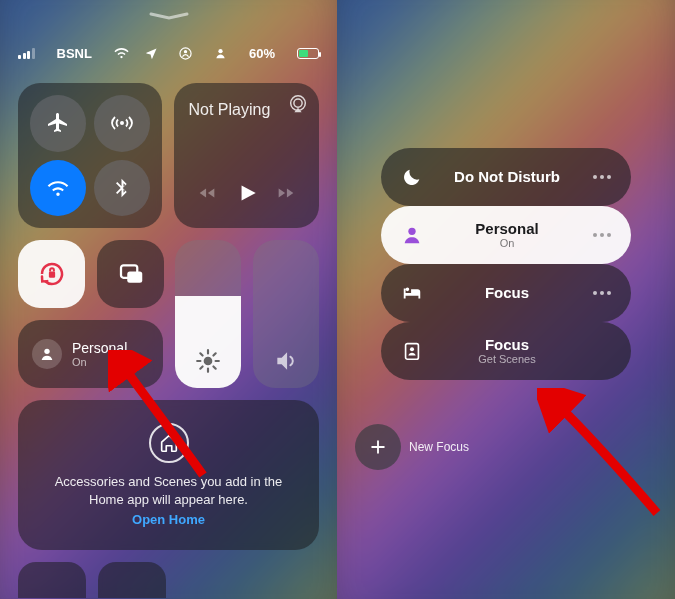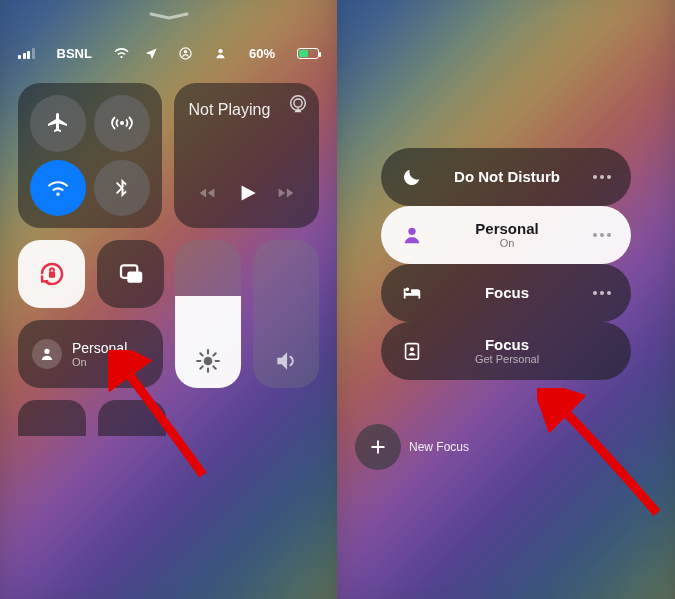--- a/index.html
+++ b/index.html
@@ -271,20 +271,29 @@
               </svg></div>
         </div>
         <div class="slider vol">
           <div class="sico"><svg viewBox="0 0 24 24">
                 <path fill="rgba(255,255,255,.7)" d="M4 9v6h4l5 5V4L8 9H4z"></path>
                 <path d="M16 8c1.5 1 2.3 2.4 2.3 4s-.8 3-2.3 4" fill="none" stroke="rgba(255,255,255,.7)" stroke-width="1.8" stroke-linecap="round"></path>
               </svg></div>
         </div>
       </div>
 
+      <div class="tile homecard">
+        <div class="hico">
+          <svg width="22" height="22" viewBox="0 0 24 24">
+              <path fill="none" stroke="#fff" stroke-width="1.8" stroke-linejoin="round" d="M4 11l8-7 8 7v9a1 1 0 0 1-1 1h-4v-6h-6v6H5a1 1 0 0 1-1-1v-9z"></path>
+            </svg>
+        </div>
+        <div class="msg">Accessories and Scenes you add in the Home app will appear here.</div>
+        <div class="link">Open Home</div>
+      </div>
 
       <div class="bottomrow">
         <div class="tile"></div>
         <div class="tile"></div>
       </div>
     </div>
 
     <div class="arrow a1">
       <svg viewBox="0 0 110 130">
           <defs>
@@ -348,21 +357,21 @@
       </div>
 
       <div class="fpill">
         <div class="fico"><svg viewBox="0 0 24 24">
               <rect x="5" y="4" width="14" height="17" rx="2" fill="none" stroke="#fff" stroke-width="1.8"></rect>
               <circle cx="12" cy="10" r="2.2" fill="#fff"></circle>
               <path d="M8 17c.7-2 2-3 4-3s3.3 1 4 3" fill="#fff"></path>
             </svg></div>
         <div class="fctr">
           <span class="flab">Focus</span>
-          <span class="fsub">Get Personal</span>
+          <span class="fsub">Get Scenes</span>
         </div>
         <div class="dots" style="visibility:hidden">
             <span></span>
             <span></span>
             <span></span>
           </div>
       </div>
     </div>
 
     <div class="newfocus">

